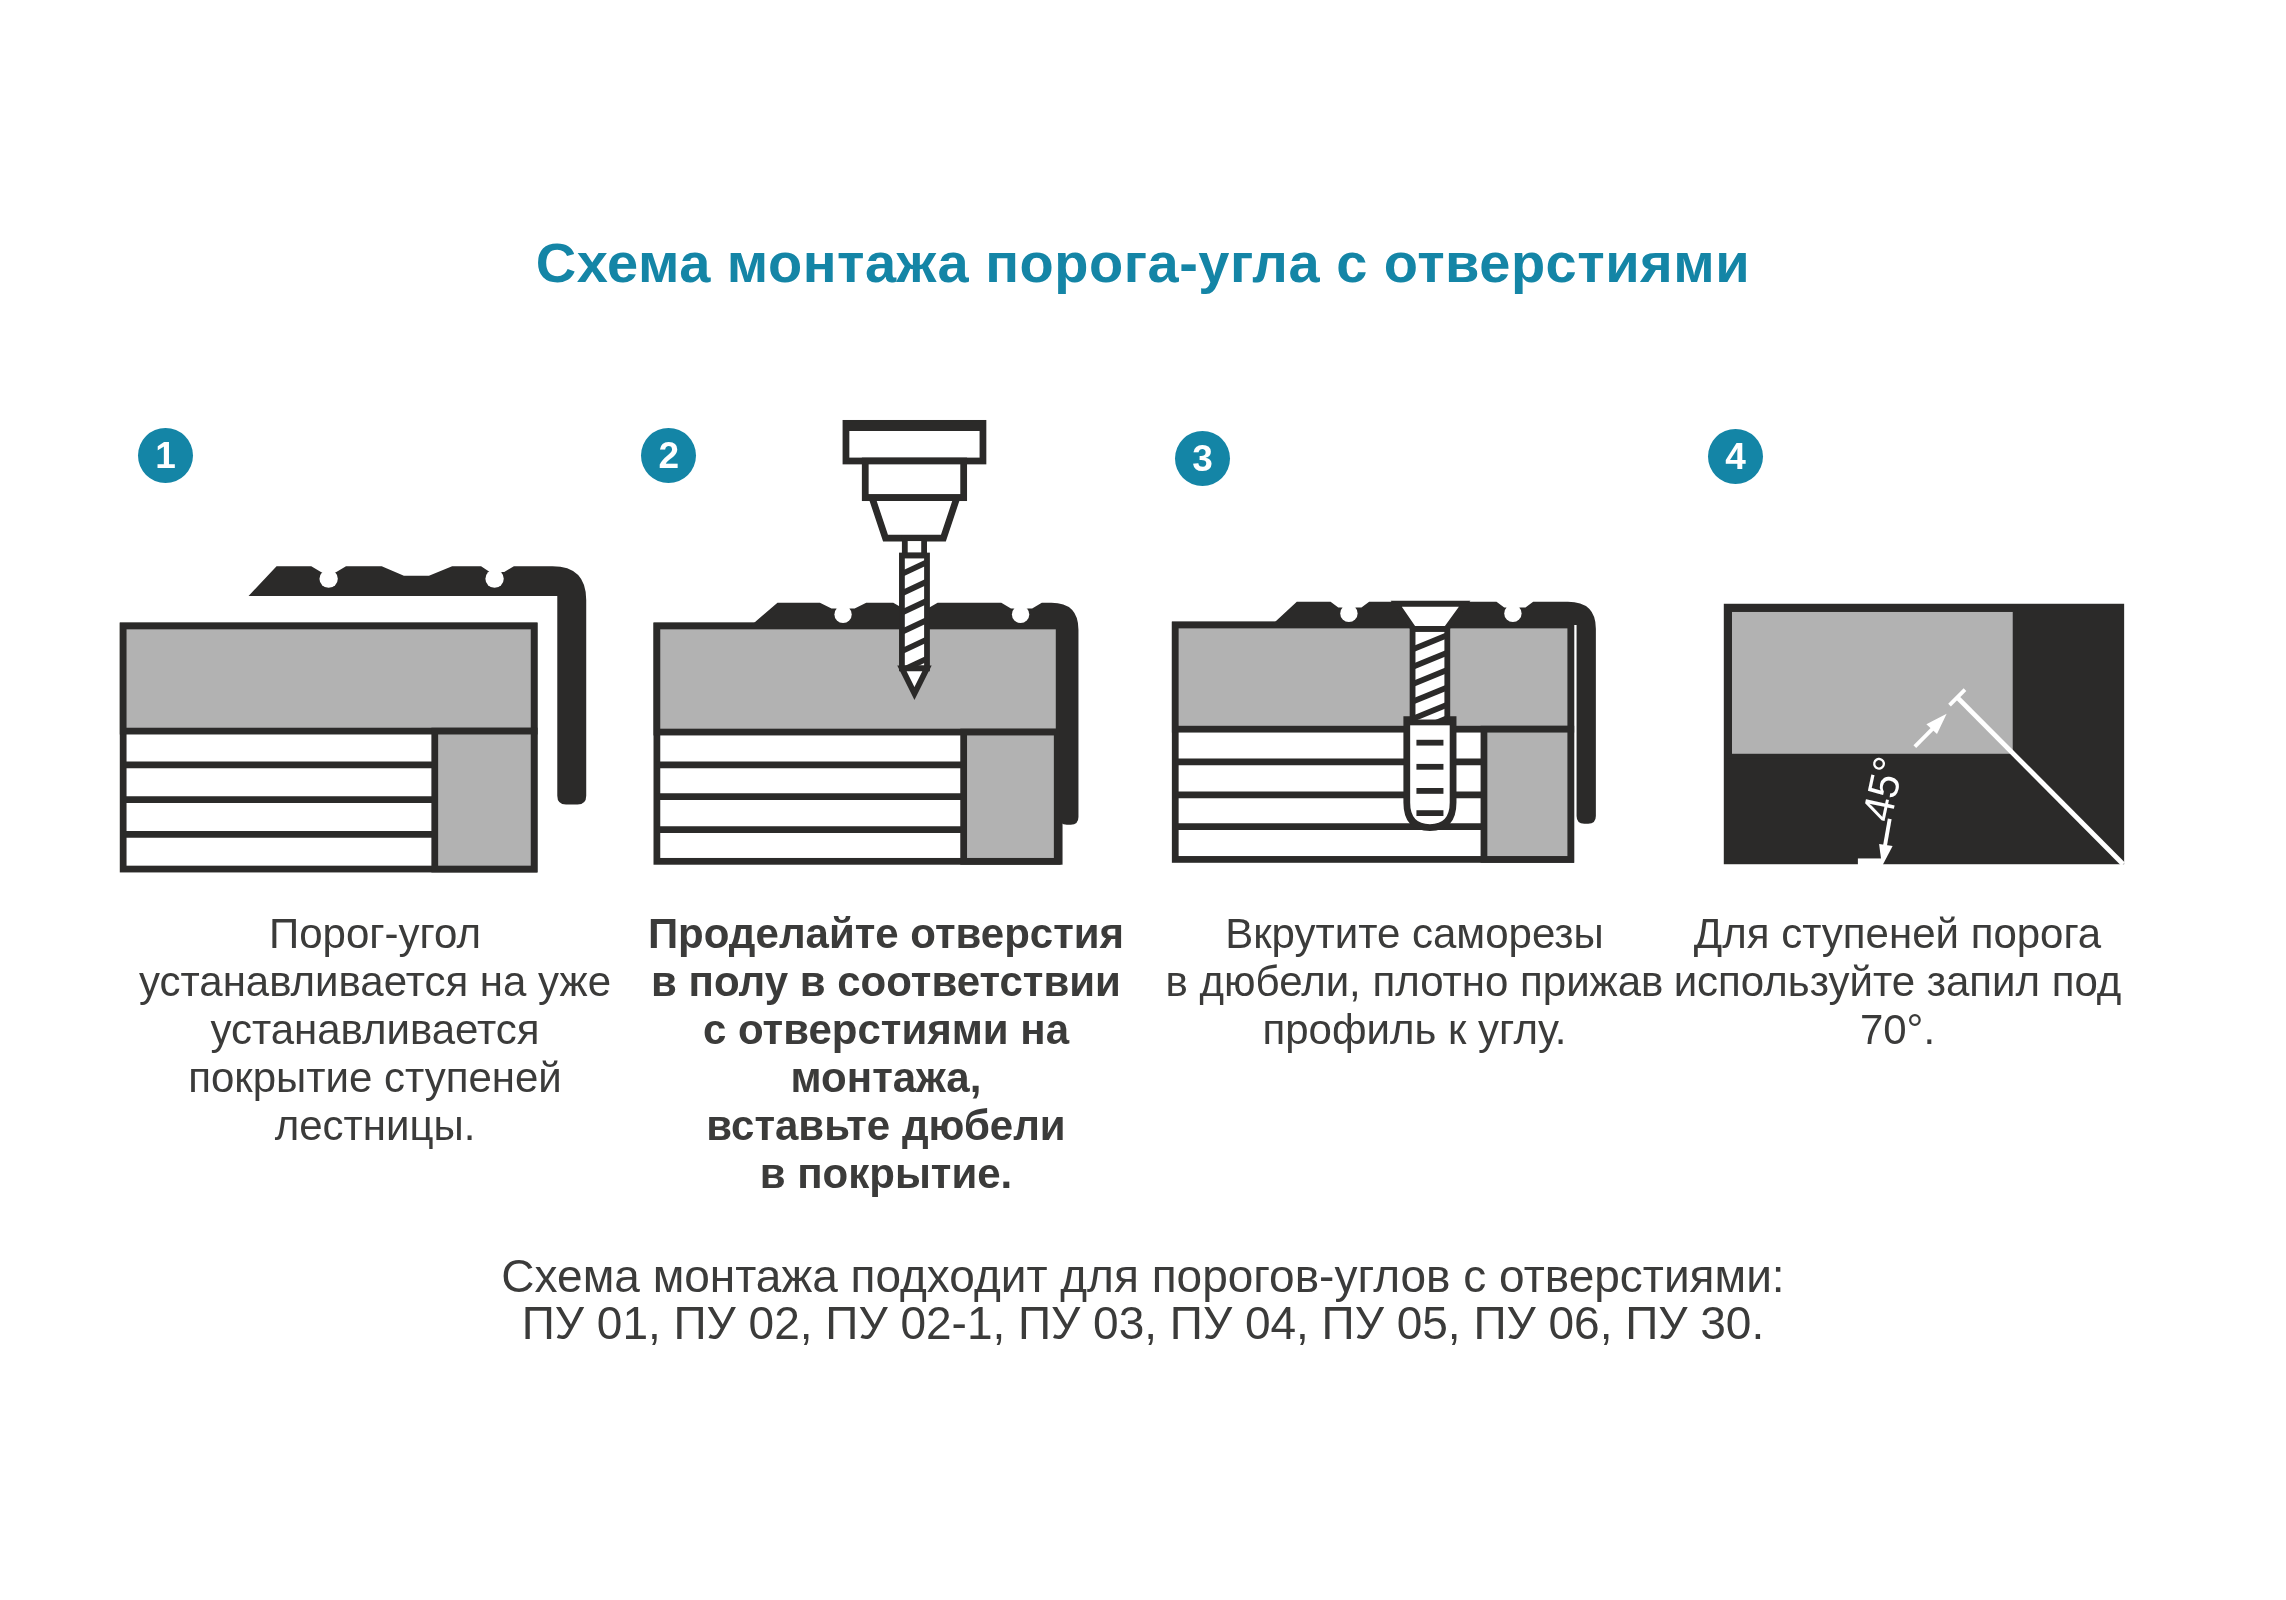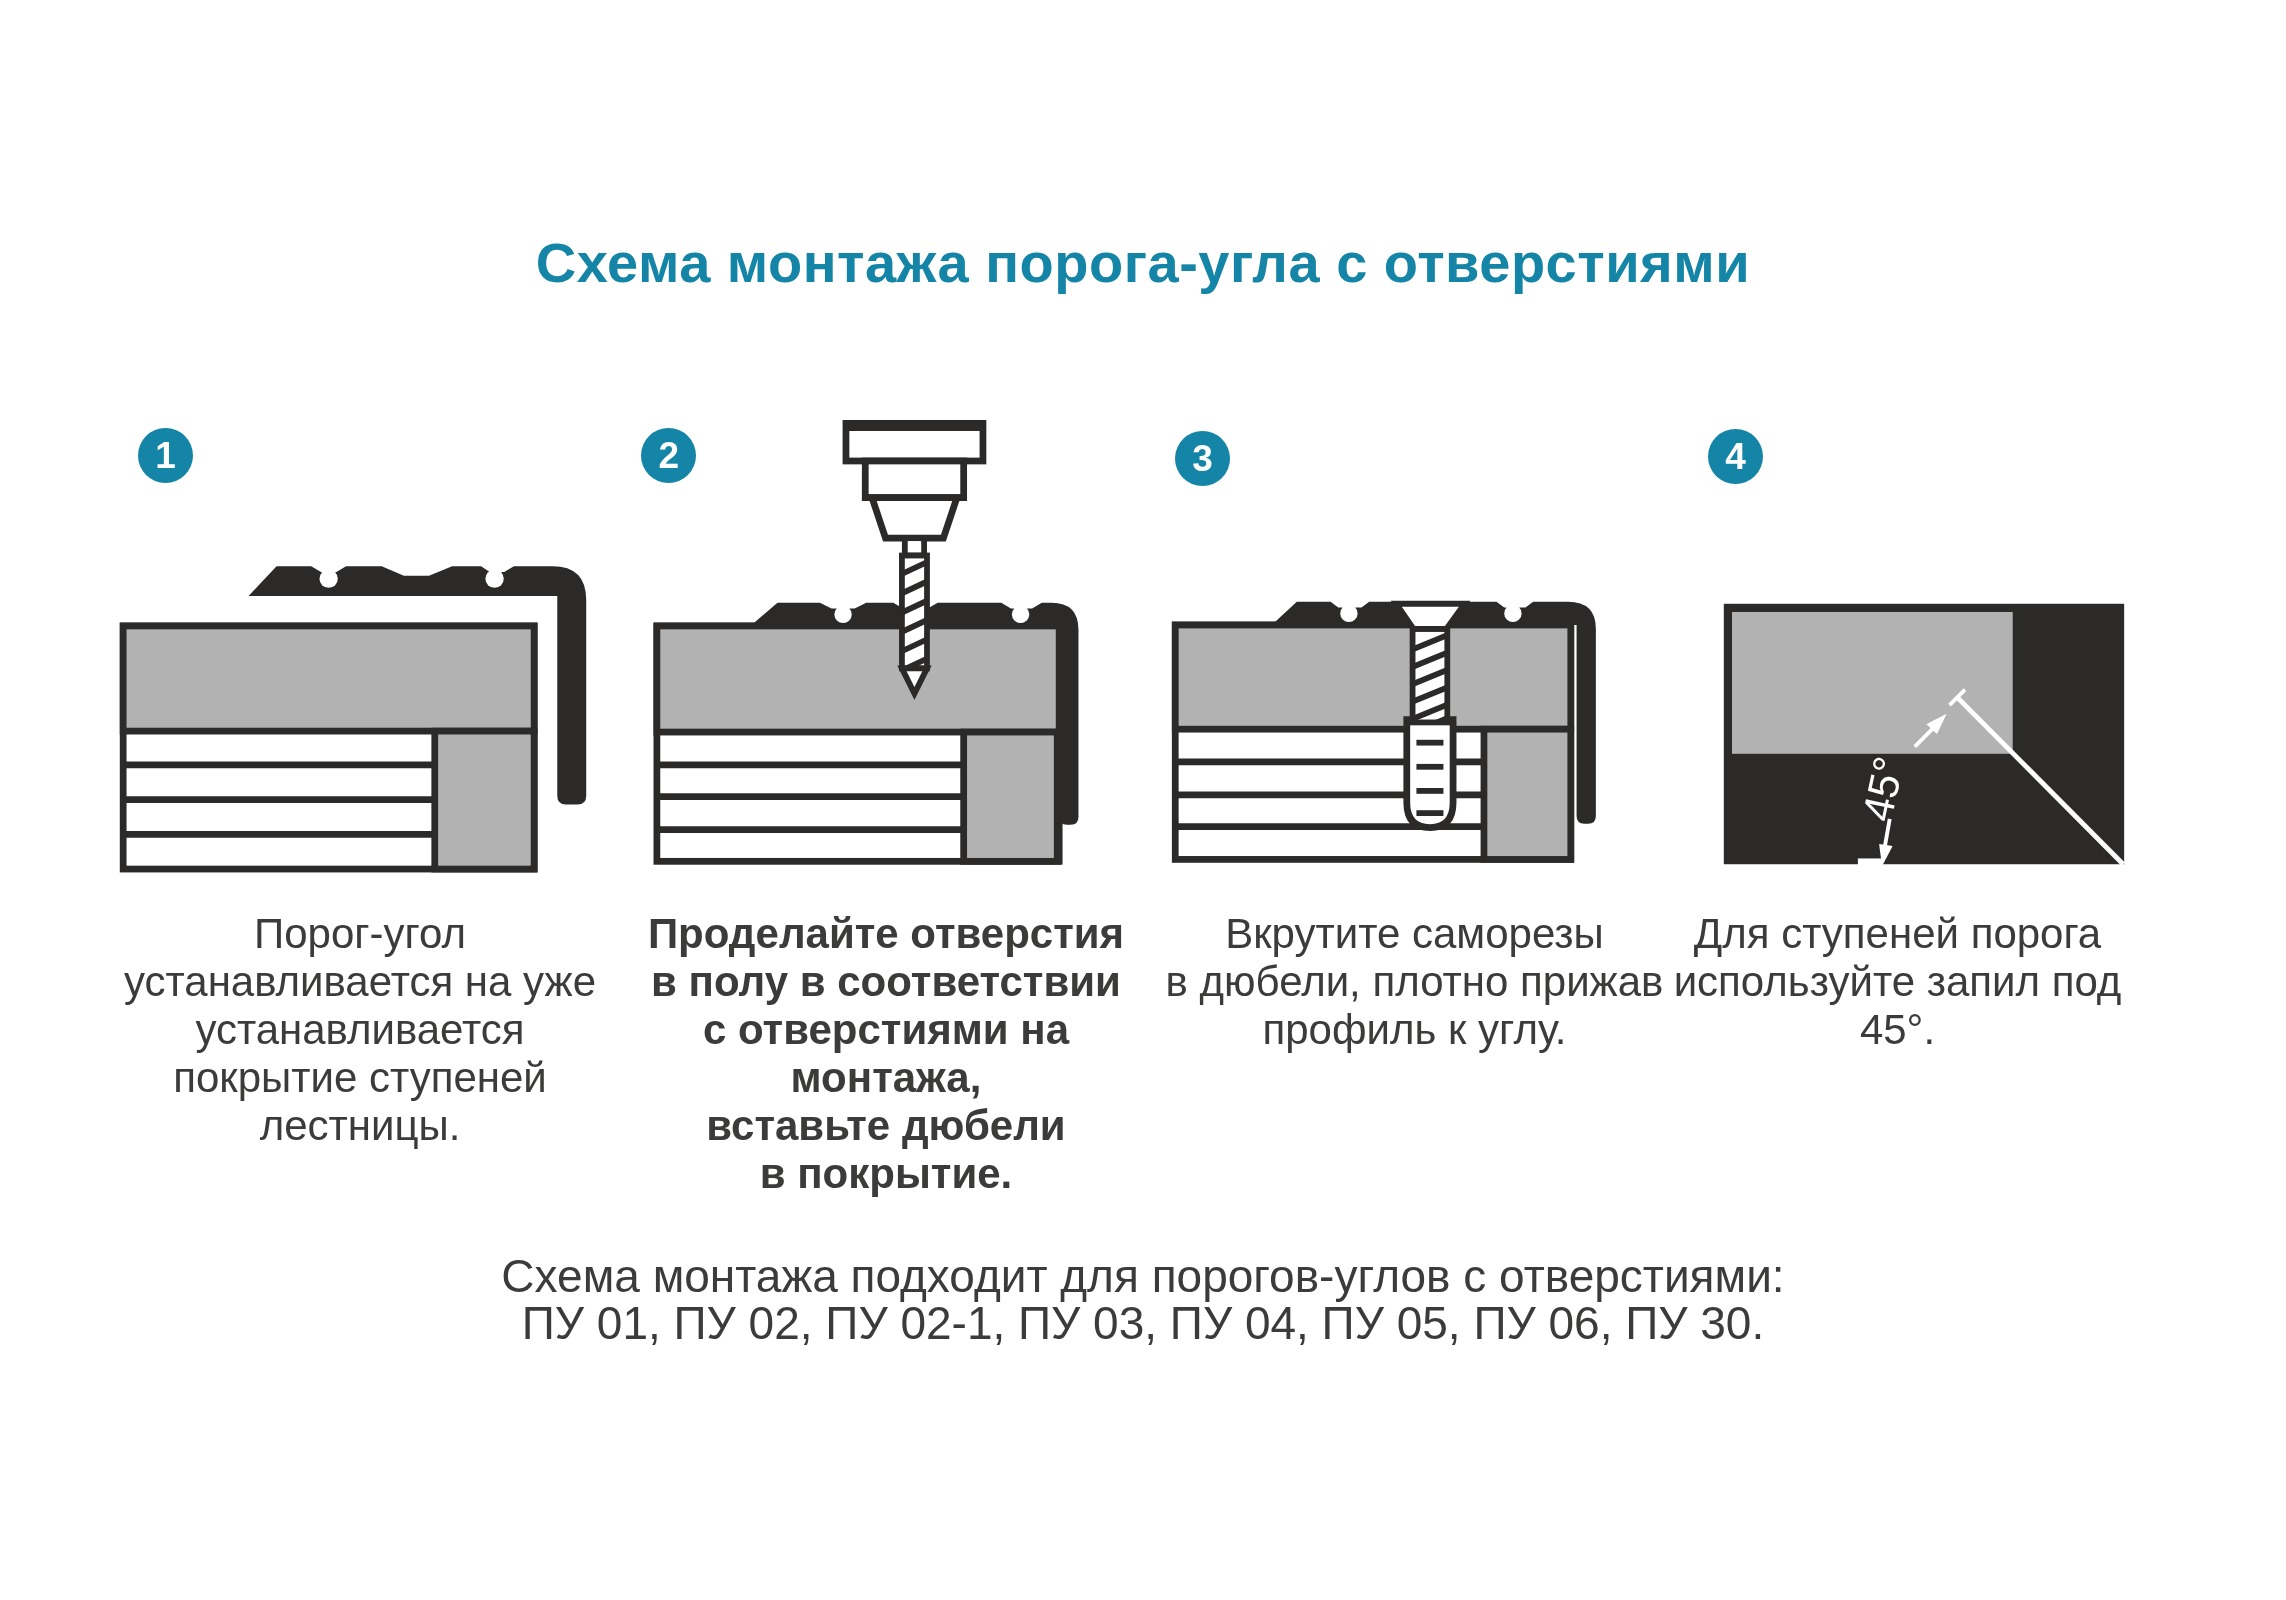--- a/index.html
+++ b/index.html
@@ -168,42 +168,42 @@
       <line x1="287" y1="302" x2="459" y2="475" class="wline5"></line>
       <line x1="279" y1="310" x2="295" y2="294" class="wline4"></line>
       <line x1="243" y1="353" x2="266" y2="330" class="wline4"></line>
       <polygon points="276,319 266,340 255,330" class="wfill"></polygon>
       <text x="0" y="0" transform="translate(225,400) rotate(-78)" text-anchor="middle" class="angle-text">45°</text>
       <line x1="217" y1="428" x2="211" y2="462" class="wline4"></line>
       <polygon points="209,477 220,456 206,454" class="wfill"></polygon>
     </svg>
   </div>
 
-  <div class="caption" style="left:97px;width:526px;">
+  <div class="caption" style="left:112px;width:526px;">
     <span>Порог-угол</span>
     <span>устанавливается на уже</span>
     <span>устанавливается</span>
     <span>покрытие ступеней</span>
     <span>лестницы.</span>
   </div>
   <div class="caption" style="left:623px;width:526px;font-weight:bold;">
     <span>Проделайте отверстия</span>
     <span>в полу в соответствии</span>
     <span>с отверстиями на монтажа,</span>
     <span>вставьте дюбели</span>
     <span>в покрытие.</span>
   </div>
   <div class="caption" style="left:1149px;width:531px;">
     <span>Вкрутите саморезы</span>
     <span>в дюбели, плотно прижав</span>
     <span>профиль к углу.</span>
   </div>
   <div class="caption" style="left:1632px;width:531px;">
     <span>Для ступеней порога</span>
-    <span>используйте запил под 45°.</span>
+    <span>используйте запил под 70°.</span>
   </div>
 
   <div class="footer">
     <span>Схема монтажа подходит для порогов-углов с отверстиями:</span>
     <span>ПУ 01, ПУ 02, ПУ 02-1, ПУ 03, ПУ 04, ПУ 05, ПУ 06, ПУ 30.</span>
   </div>
 
 </div>
 
 

